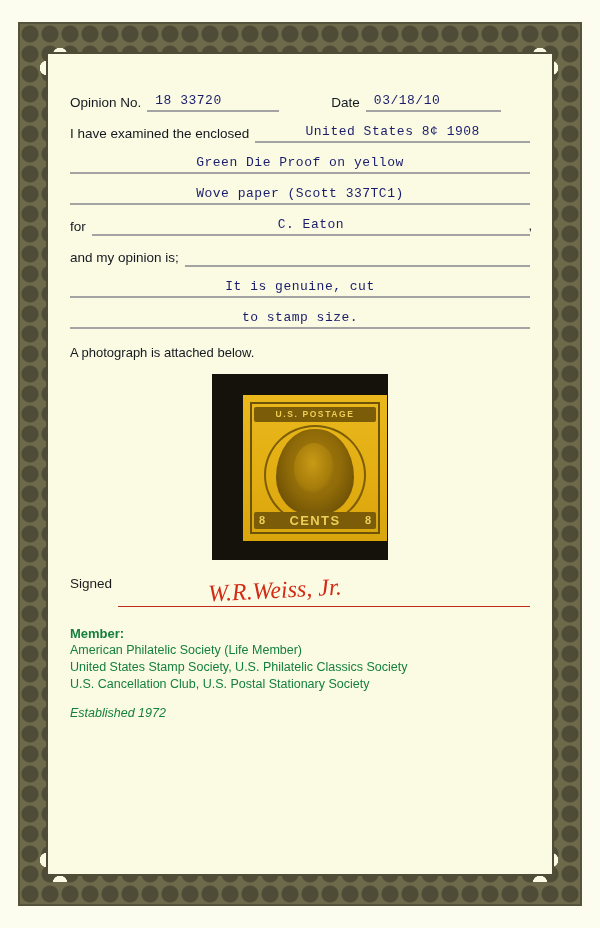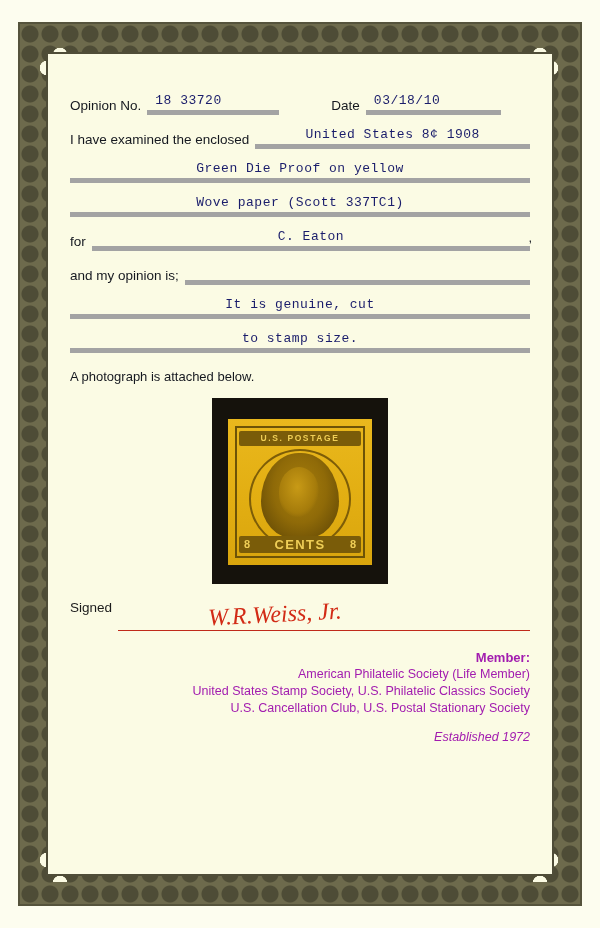--- a/index.html
+++ b/index.html
@@ -116,21 +116,21 @@
     align-items: flex-end;
     margin-bottom: 11px;
   }
   .lbl {
     white-space: nowrap;
     padding-right: 6px;
     padding-bottom: 2px;
   }
   .fill {
     flex: 1;
-    border-bottom: 5px solid #a3a3a3;
+    border-bottom: 2px solid #a3a3a3;
     min-height: 18px;
     position: relative;
   }
   .typed {
     font-family: "Liberation Mono", monospace;
     font-size: 13px;
     color: #1a1d6b;
     letter-spacing: 0.5px;
     padding-left: 8px;
     padding-bottom: 1px;
@@ -162,21 +162,21 @@
     margin: 14px auto 0;
     width: 176px;
     height: 186px;
     background: #15120c;
     padding: 0;
     box-sizing: border-box;
     position: relative;
   }
   .stamp {
     position: absolute;
-    left: 16px;
+    left: 31px;
     top: 21px;
     width: 144px;
     height: 146px;
     background: #e8b61c;
     background-image: linear-gradient(180deg, #eab81d 0%, #e2ae12 55%, #d9a50d 100%);
     box-sizing: border-box;
     overflow: hidden;
   }
   .stamp .frame {
     position: absolute;
@@ -269,24 +269,24 @@
     position: absolute;
     left: 90px;
     bottom: 2px;
     white-space: nowrap;
     transform: rotate(-3deg);
   }
   .sig-fill { position: relative; border-bottom: 1px solid #c0291a; height: 30px; }
 
   .member {
     margin-top: 18px;
-    text-align: right;
+    text-align: left;
     font-size: 12.5px;
     line-height: 17px;
-    color: #a21caf;
+    color: #15803d;
   }
   .member .m-title { font-weight: bold; font-size: 13px; }
   .member .est {
     margin-top: 12px;
     font-style: italic;
     font-size: 12.5px;
   }
 </style>
 </head>
 <body>

